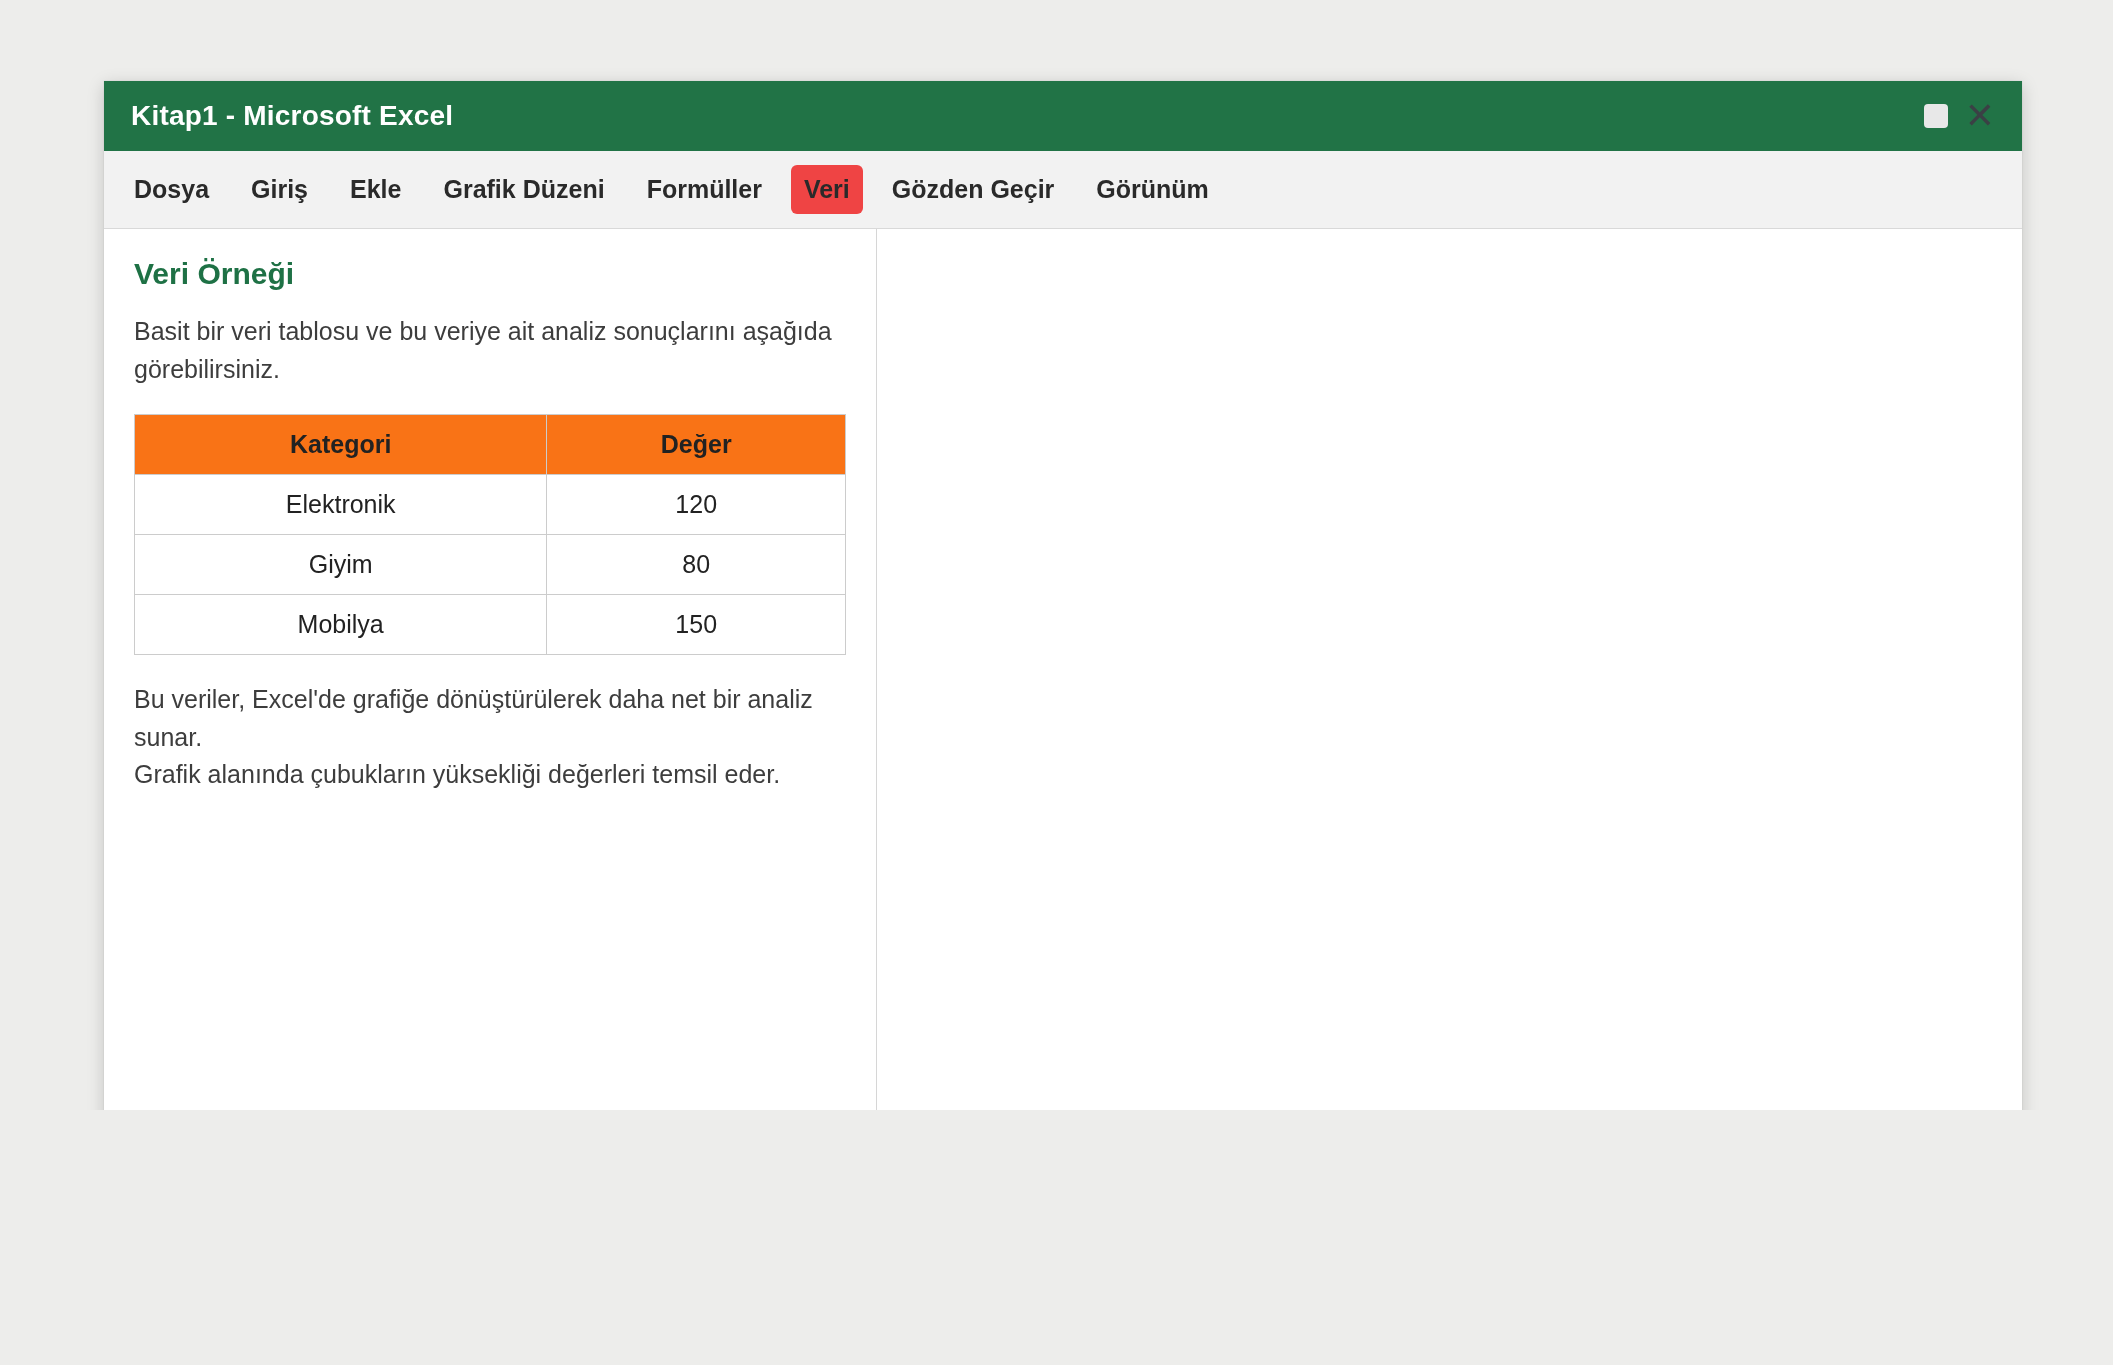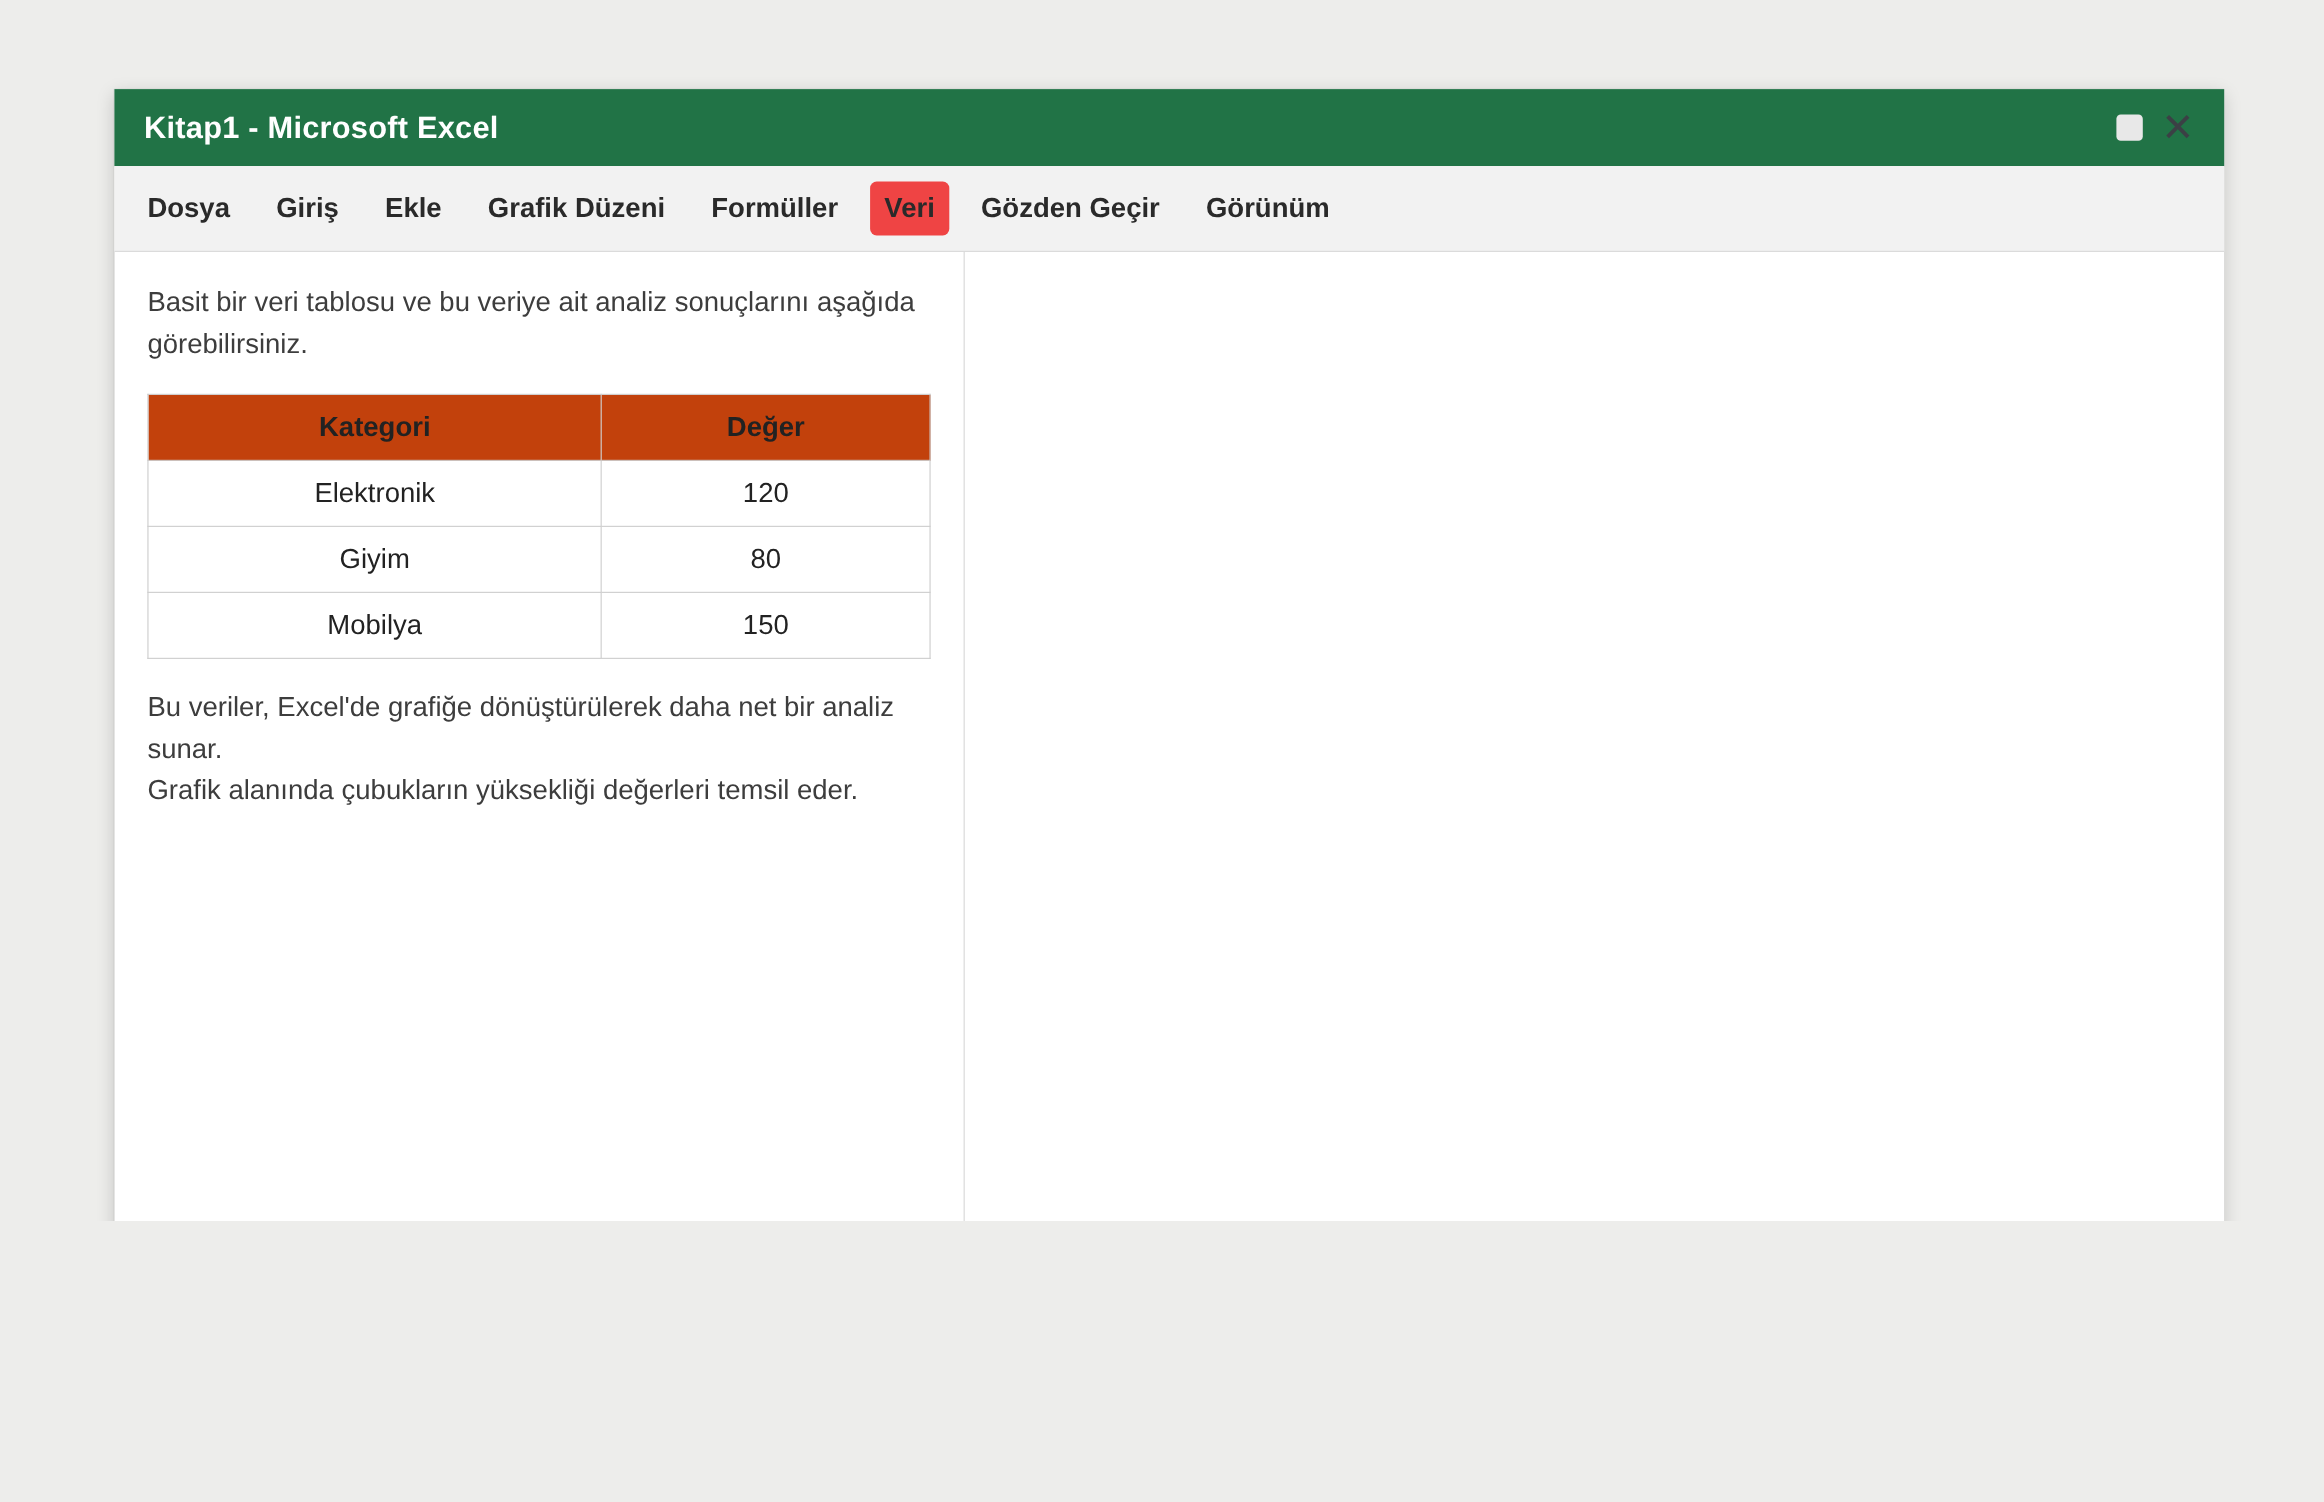--- a/index.html
+++ b/index.html
@@ -117,21 +117,21 @@
     border-collapse: collapse;
     font-size: 25px;
     color: #222222;
   }
   table.data-table th, table.data-table td {
     border: 1px solid #cccccc;
     padding: 15px 10px;
     text-align: center;
   }
   table.data-table th {
-    background: #c2410c;
+    background: #f97316;
     font-weight: 700;
   }
   table.data-table th:first-child { width: 58%; }
   
   .chart-box {
     height: 708px;
     background: #f9f9f9;
     border: 1px solid #c7c7c7;
     box-sizing: border-box;
     display: flex;
@@ -184,20 +184,21 @@
       <span class="menu-item">Grafik Düzeni</span>
       <span class="menu-item">Formüller</span>
       <span class="menu-item active">Veri</span>
       <span class="menu-item">Gözden Geçir</span>
       <span class="menu-item">Görünüm</span>
     </div>
 
     <div class="content">
 
       <div class="left-panel">
+        <h2 class="panel-heading">Veri Örneği</h2>
         <p class="intro-text">Basit bir veri tablosu ve bu veriye ait analiz sonuçlarını aşağıda görebilirsiniz.</p>
 
         <table class="data-table">
           <thead>
             <tr>
               <th>Kategori</th>
               <th>Değer</th>
             </tr>
           </thead>
           <tbody>

